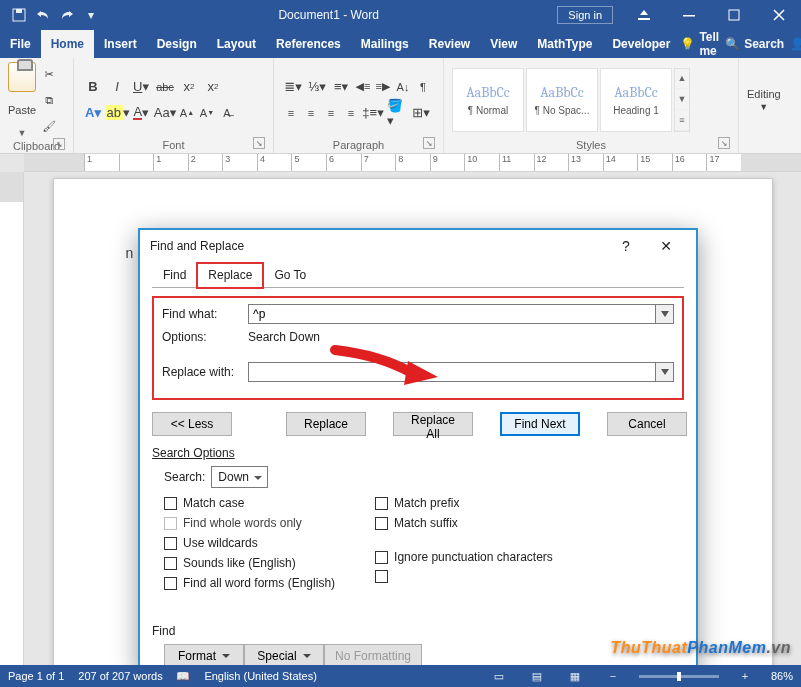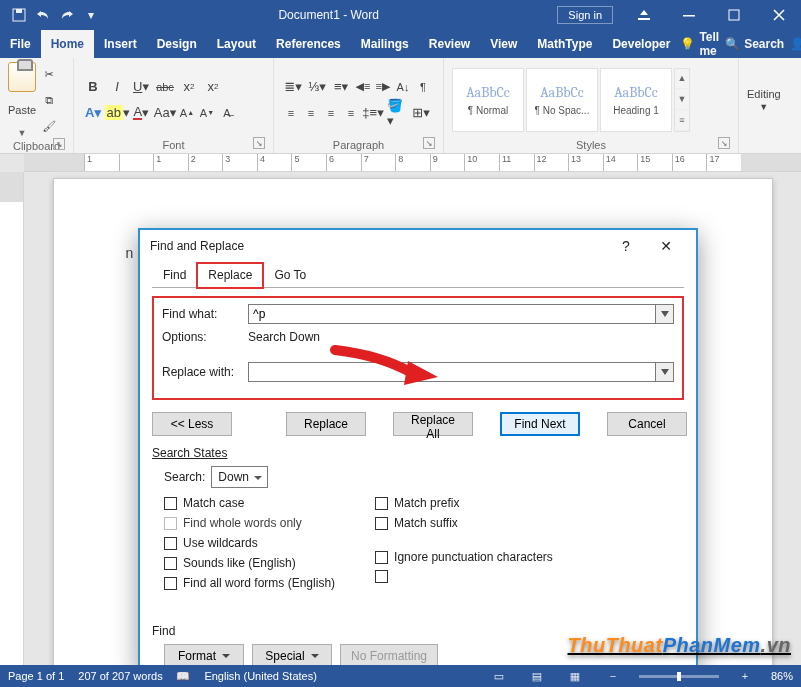--- a/index.html
+++ b/index.html
@@ -96,35 +96,35 @@
 .so-select::after { content: ""; position: absolute; right: 5px; top: 9px; border: 4px solid transparent; border-top-color: #555; }
 
 .cols { display: flex; margin-left: 12px; gap: 40px; }
 .cb { display: flex; align-items: center; gap: 6px; margin-bottom: 6px; cursor: pointer; }
 .cb .box { width: 13px; height: 13px; border: 1px solid #333; background: #fff; }
 .cb.disabled { color: #404040; }
 .cb.disabled .box { border-color: #bbb; }
 
 .find-sec { margin-top: 28px; }
 .find-sec .fs-title { font-size: 12px; margin-bottom: 6px; }
-.find-btns { display: flex; gap: 8px; margin-left: 12px; }
+.find-btns { display: flex; gap: 0; margin-left: 12px; }
 .btn.dd::after { content: ""; display: inline-block; margin-left: 6px; border: 4px solid transparent; border-top-color: #444; position: relative; top: 2px; }
 
 
 .arrow { position: absolute; left: 330px; top: 345px; width: 110px; height: 40px; pointer-events: none; }
 
 
 .status { position: absolute; left: 0; right: 0; bottom: 0; height: 22px; background: #2b579a; color: #fff; display: flex; align-items: center; font-size: 11px; padding: 0 8px; gap: 14px; }
 .status .sp { flex: 1; }
 .status .vbtn { width: 24px; height: 18px; display: flex; align-items: center; justify-content: center; opacity: .85; cursor: pointer; }
 .status .zoom-track { width: 80px; height: 3px; background: rgba(255,255,255,.4); position: relative; }
 .status .zoom-track .thumb { position: absolute; left: 38px; top: -3px; width: 4px; height: 9px; background: #fff; }
 
 
-.watermark { position: absolute; right: 10px; bottom: 30px; font-size: 20px; font-weight: 600; font-style: italic; letter-spacing: .5px; pointer-events: none; text-shadow: 0 2px 4px rgba(0,0,0,.5); text-decoration: underline; }
+.watermark { position: absolute; right: 10px; bottom: 30px; font-size: 16px; font-weight: 600; font-style: italic; letter-spacing: .5px; pointer-events: none; text-shadow: 0 2px 4px rgba(0,0,0,.5); }
 .watermark .p1 { color: #ff8c1a; }
 .watermark .p2 { color: #1e74d0; }
 .watermark .p3 { color: #666; }
 
 svg { display: block; }
 .ul { text-decoration: underline; }
 </style>
 </head>
 <body>
 
@@ -393,21 +393,21 @@
     <div class="btn-row">
       <button class="btn">&lt;&lt; Less</button>
       <div class="gap"></div>
       <button class="btn">Replace</button>
       <button class="btn">Replace All</button>
       <button class="btn primary">Find Next</button>
       <button class="btn">Cancel</button>
     </div>
 
     <div class="search-opts">
-      <div class="so-title">Search States</div>
+      <div class="so-title">Search Options</div>
       <div class="so-row">
         <span>Search:</span>
         <div class="so-select">
             <span>Down</span>
           </div>
       </div>
       <div class="cols">
         <div class="col">
           <div class="cb">
               <div class="box"></div>

